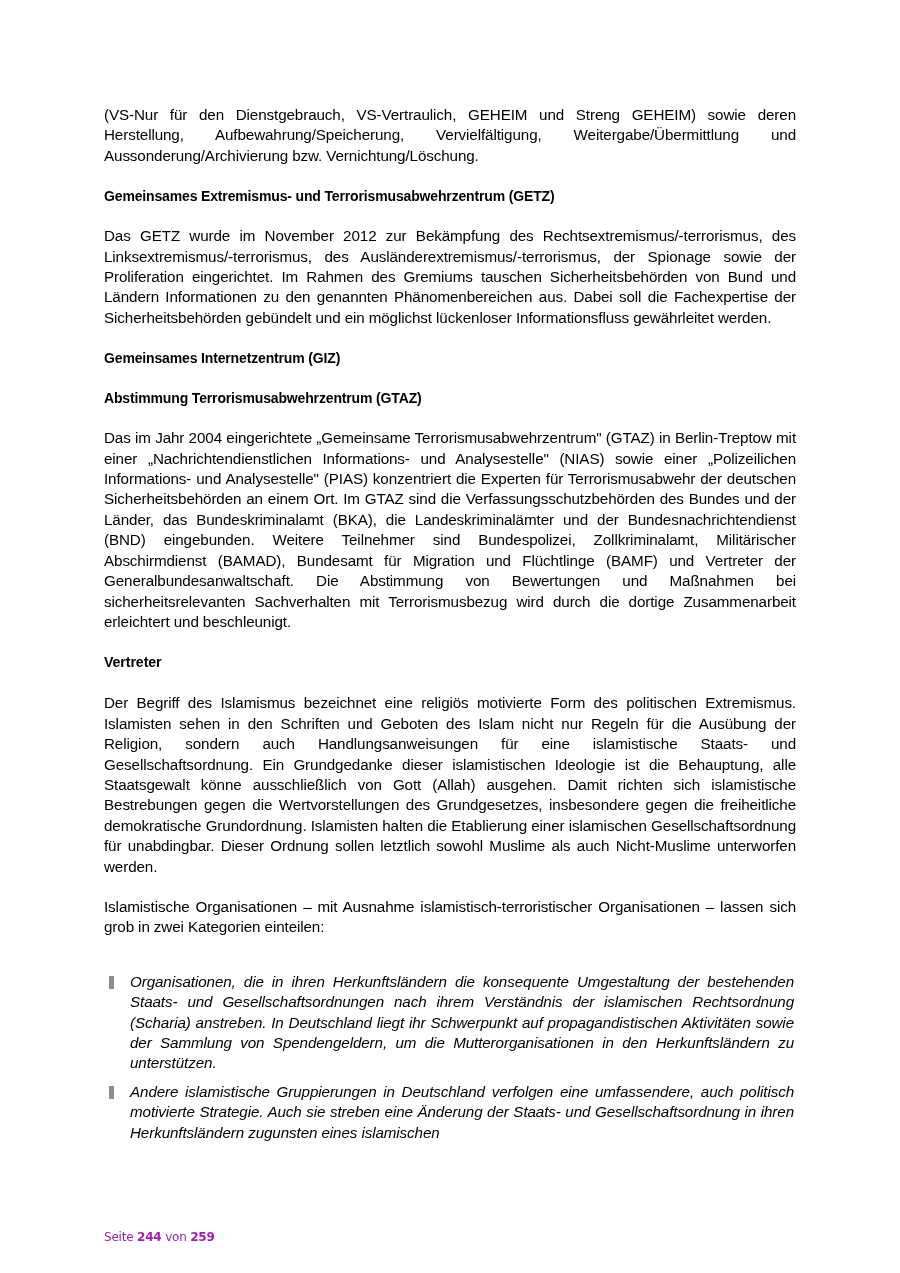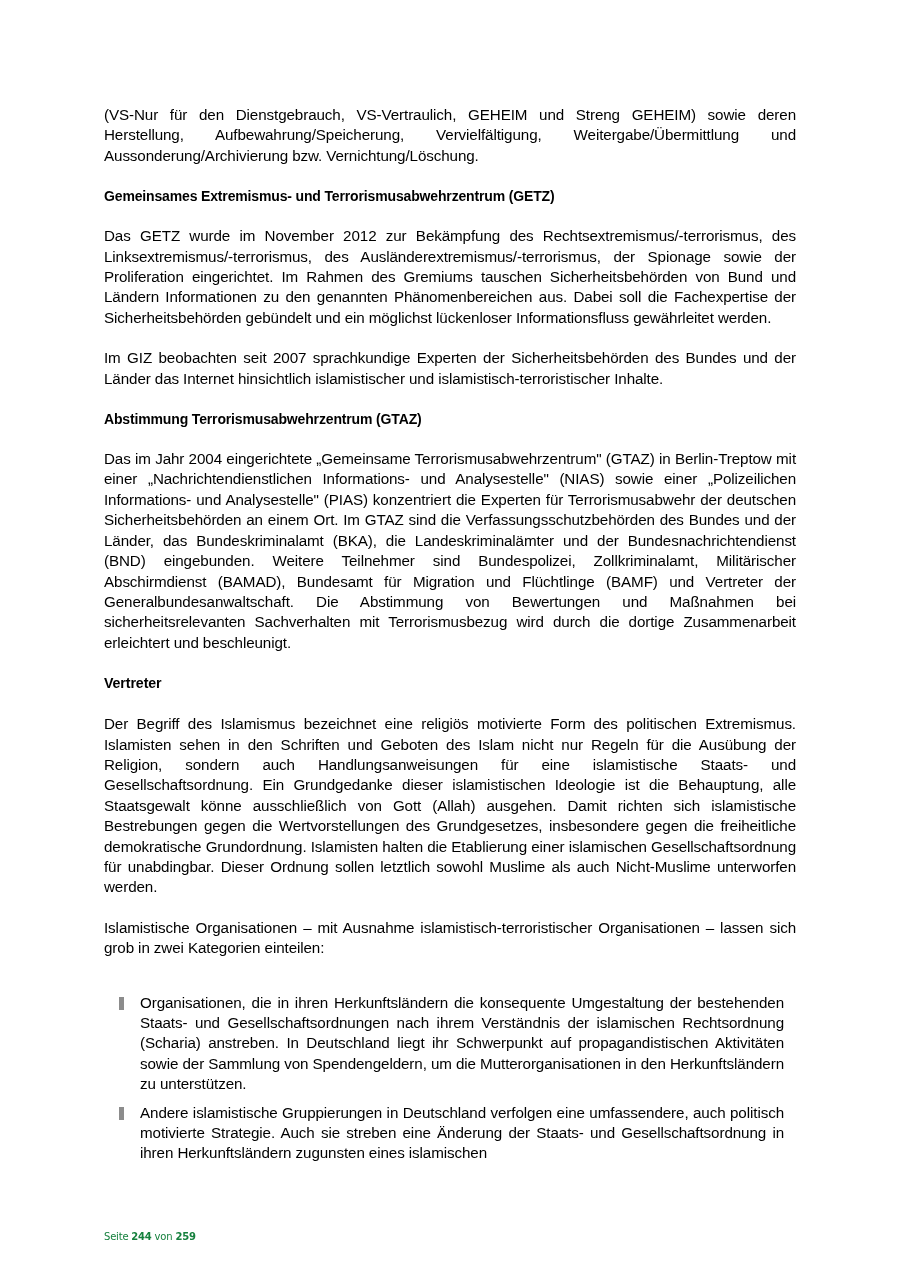--- a/index.html
+++ b/index.html
@@ -59,23 +59,24 @@
   }
 
   .heading.sub {
     font-size: 14.2px;
     letter-spacing: -0.1px;
     margin-bottom: 21px;
   }
 
   
   .bullet-list {
-    margin: 12px;
+    margin: 2px;
     padding: 0;
     list-style: none;
+    font-style: italic;
   }
 
   .bullet-item {
     position: relative;
     padding-left: 24px;
     font-size: 15.2px;
     line-height: 20.4px;
     text-align: justify;
     text-justify: inter-word;
     margin: 0 0 8px 0;
@@ -92,23 +93,23 @@
     display: block;
   }
 
   
   .footer {
     position: absolute;
     left: 104px;
     top: 1228px;
     width: 692px;
     font-family: "DejaVu Sans", sans-serif;
-    font-size: 10px;
+    font-size: 12px;
     line-height: 18px;
-    color: #15803d;
+    color: #a21caf;
     letter-spacing: -0.2px;
   }
 
   .footer b {
     font-weight: bold;
   }
 
   .footer .seg {
     display: inline;
   }
@@ -119,22 +120,22 @@
 <div class="page">
 
   <div class="content">
 
     <p class="para">(VS-Nur für den Dienstgebrauch, VS-Vertraulich, GEHEIM und Streng GEHEIM) sowie deren Herstellung, Aufbewahrung/Speicherung, Vervielfältigung, Weitergabe/Übermittlung und Aussonderung/Archivierung bzw. Vernichtung/Löschung.</p>
 
     <h2 class="heading">Gemeinsames Extremismus- und Terrorismusabwehrzentrum (GETZ)</h2>
 
     <p class="para">Das GETZ wurde im November 2012 zur Bekämpfung des Rechtsextremismus/-terrorismus, des Linksextremismus/-terrorismus, des Ausländerextremismus/-terrorismus, der Spionage sowie der Proliferation eingerichtet. Im Rahmen des Gremiums tauschen Sicherheitsbehörden von Bund und Ländern Informationen zu den genannten Phänomenbereichen aus. Dabei soll die Fachexpertise der Sicherheitsbehörden gebündelt und ein möglichst lückenloser Informationsfluss gewährleitet werden.</p>
 
+    <h2 class="heading">Gemeinsames Internetzentrum (GIZ)</h2>
 
-    <p class="para">Im GIZ beobachten seit 2007 sprachkundige Experten der Sicherheitsbehörden des Bundes und der Länder das Internet hinsichtlich islamistischer und islamistisch-terroristischer Inhalte.</p>
 
     <h2 class="heading">Abstimmung Terrorismusabwehrzentrum (GTAZ)</h2>
 
     <p class="para">Das im Jahr 2004 eingerichtete „Gemeinsame Terrorismusabwehrzentrum" (GTAZ) in Berlin-Treptow mit einer „Nachrichtendienstlichen Informations- und Analysestelle" (NIAS) sowie einer „Polizeilichen Informations- und Analysestelle" (PIAS) konzentriert die Experten für Terrorismusabwehr der deutschen Sicherheitsbehörden an einem Ort. Im GTAZ sind die Verfassungsschutzbehörden des Bundes und der Länder, das Bundeskriminalamt (BKA), die Landeskriminalämter und der Bundesnachrichtendienst (BND) eingebunden. Weitere Teilnehmer sind Bundespolizei, Zollkriminalamt, Militärischer Abschirmdienst (BAMAD), Bundesamt für Migration und Flüchtlinge (BAMF) und Vertreter der Generalbundesanwaltschaft. Die Abstimmung von Bewertungen und Maßnahmen bei sicherheitsrelevanten Sachverhalten mit Terrorismusbezug wird durch die dortige Zusammenarbeit erleichtert und beschleunigt.</p>
 
     <h3 class="heading sub">Vertreter</h3>
 
     <p class="para">Der Begriff des Islamismus bezeichnet eine religiös motivierte Form des politischen Extremismus. Islamisten sehen in den Schriften und Geboten des Islam nicht nur Regeln für die Ausübung der Religion, sondern auch Handlungsanweisungen für eine islamistische Staats- und Gesellschaftsordnung. Ein Grundgedanke dieser islamistischen Ideologie ist die Behauptung, alle Staatsgewalt könne ausschließlich von Gott (Allah) ausgehen. Damit richten sich islamistische Bestrebungen gegen die Wertvorstellungen des Grundgesetzes, insbesondere gegen die freiheitliche demokratische Grundordnung. Islamisten halten die Etablierung einer islamischen Gesellschaftsordnung für unabdingbar. Dieser Ordnung sollen letztlich sowohl Muslime als auch Nicht-Muslime unterworfen werden.</p>
 
     <p class="para tight">Islamistische Organisationen – mit Ausnahme islamistisch-terroristischer Organisationen – lassen sich grob in zwei Kategorien einteilen:</p>

